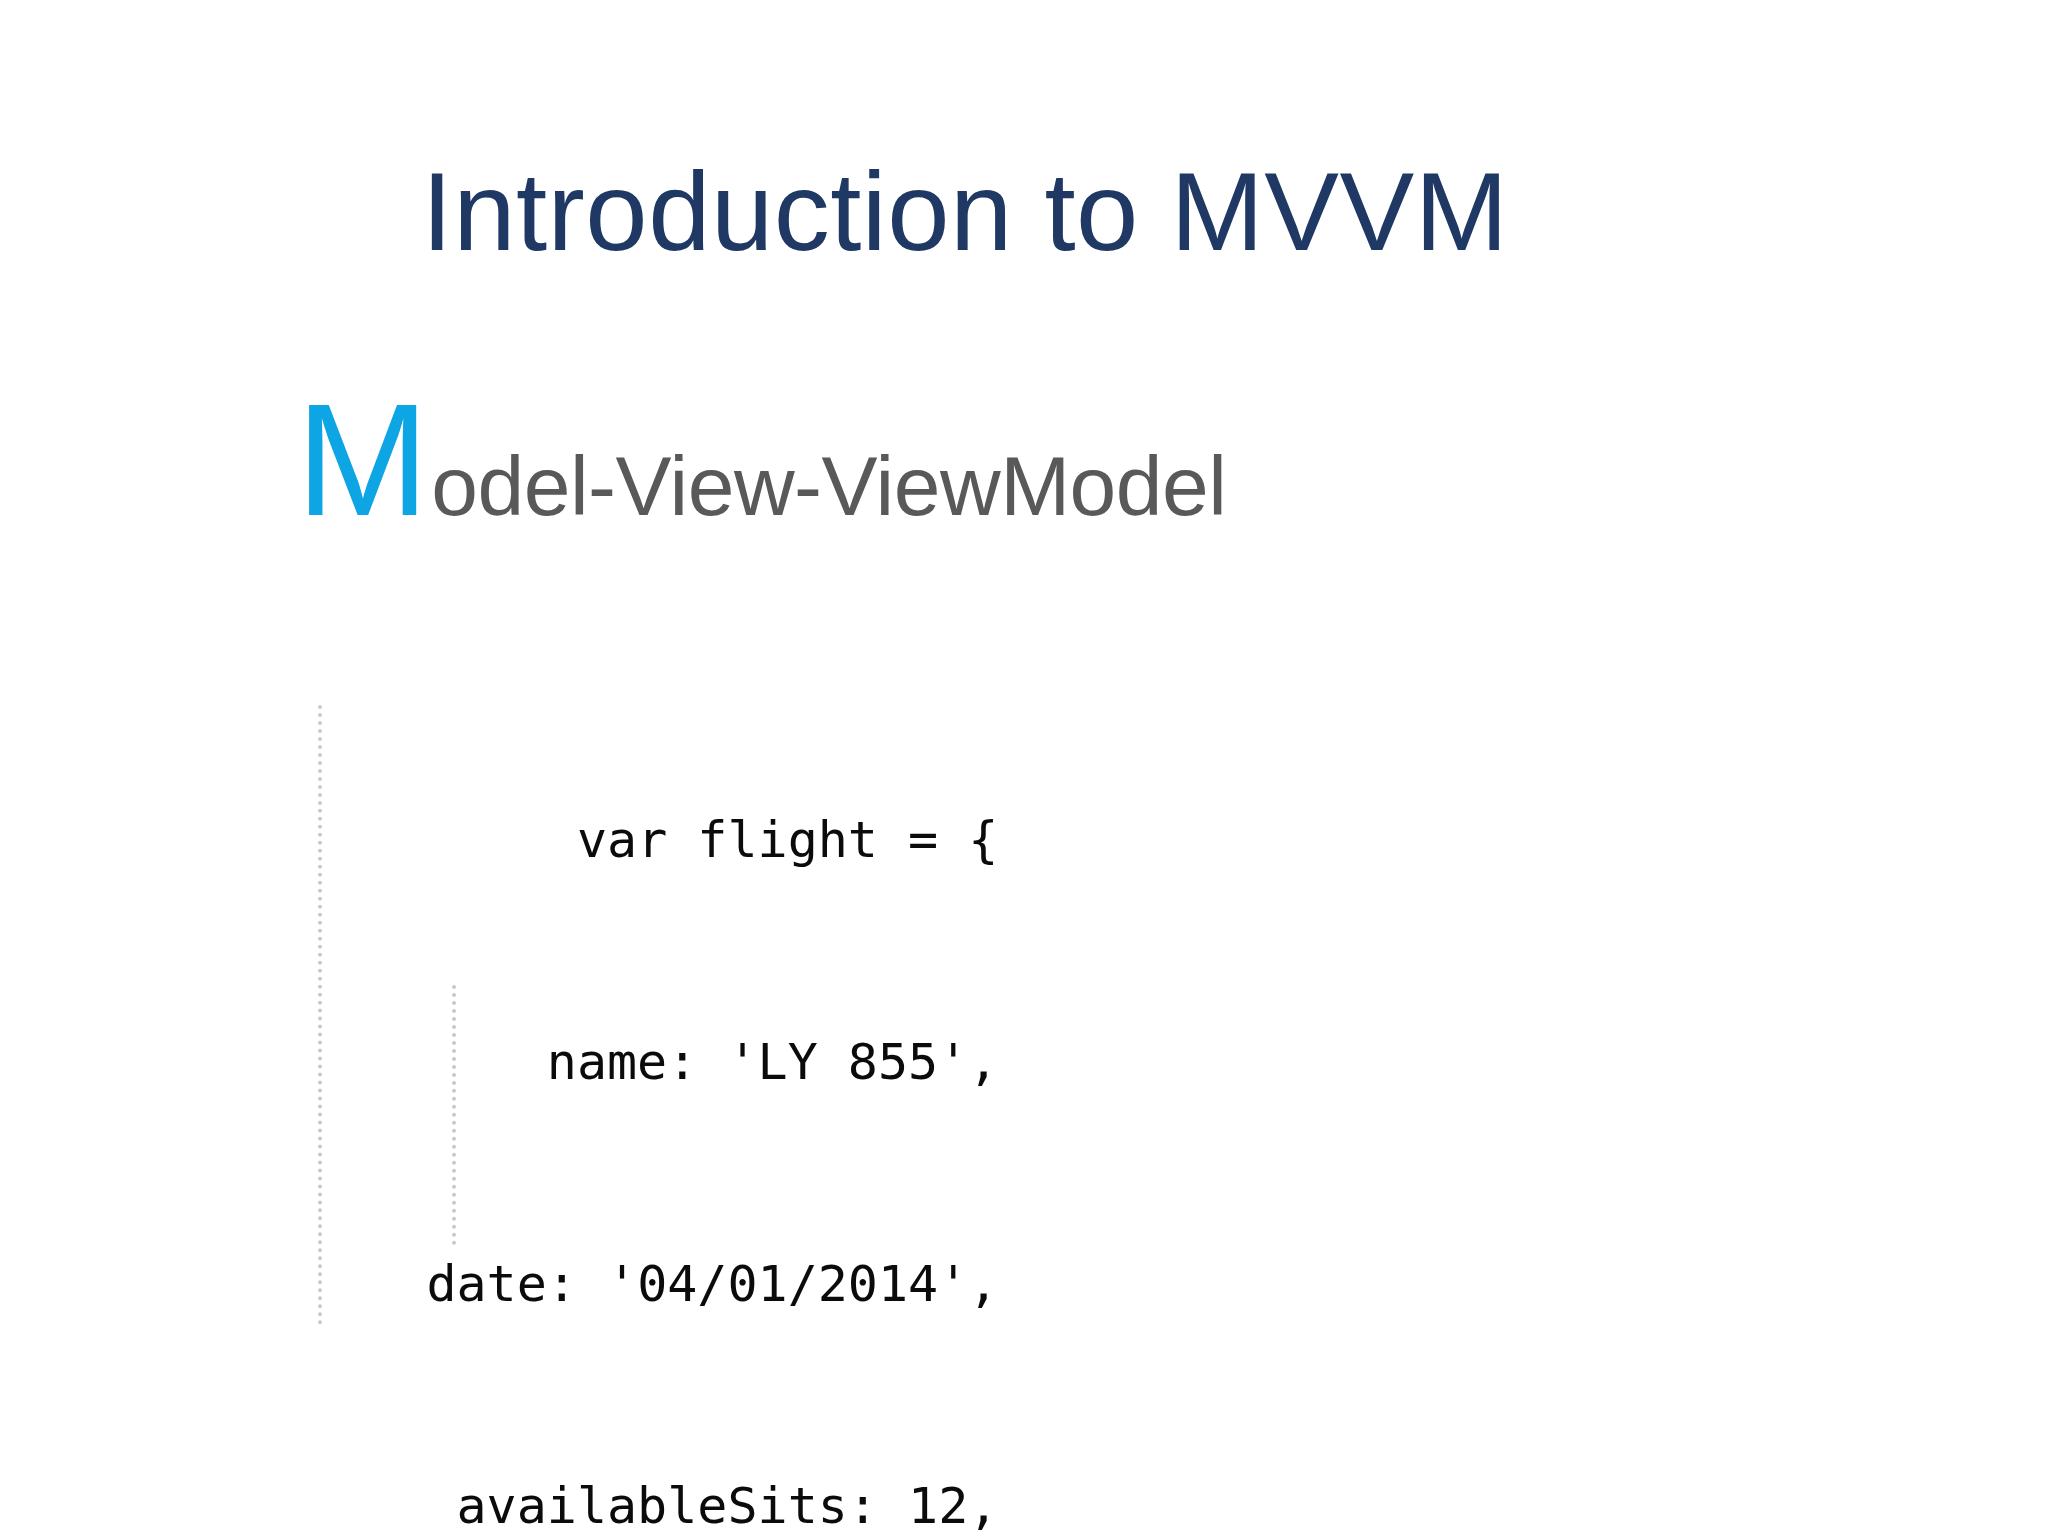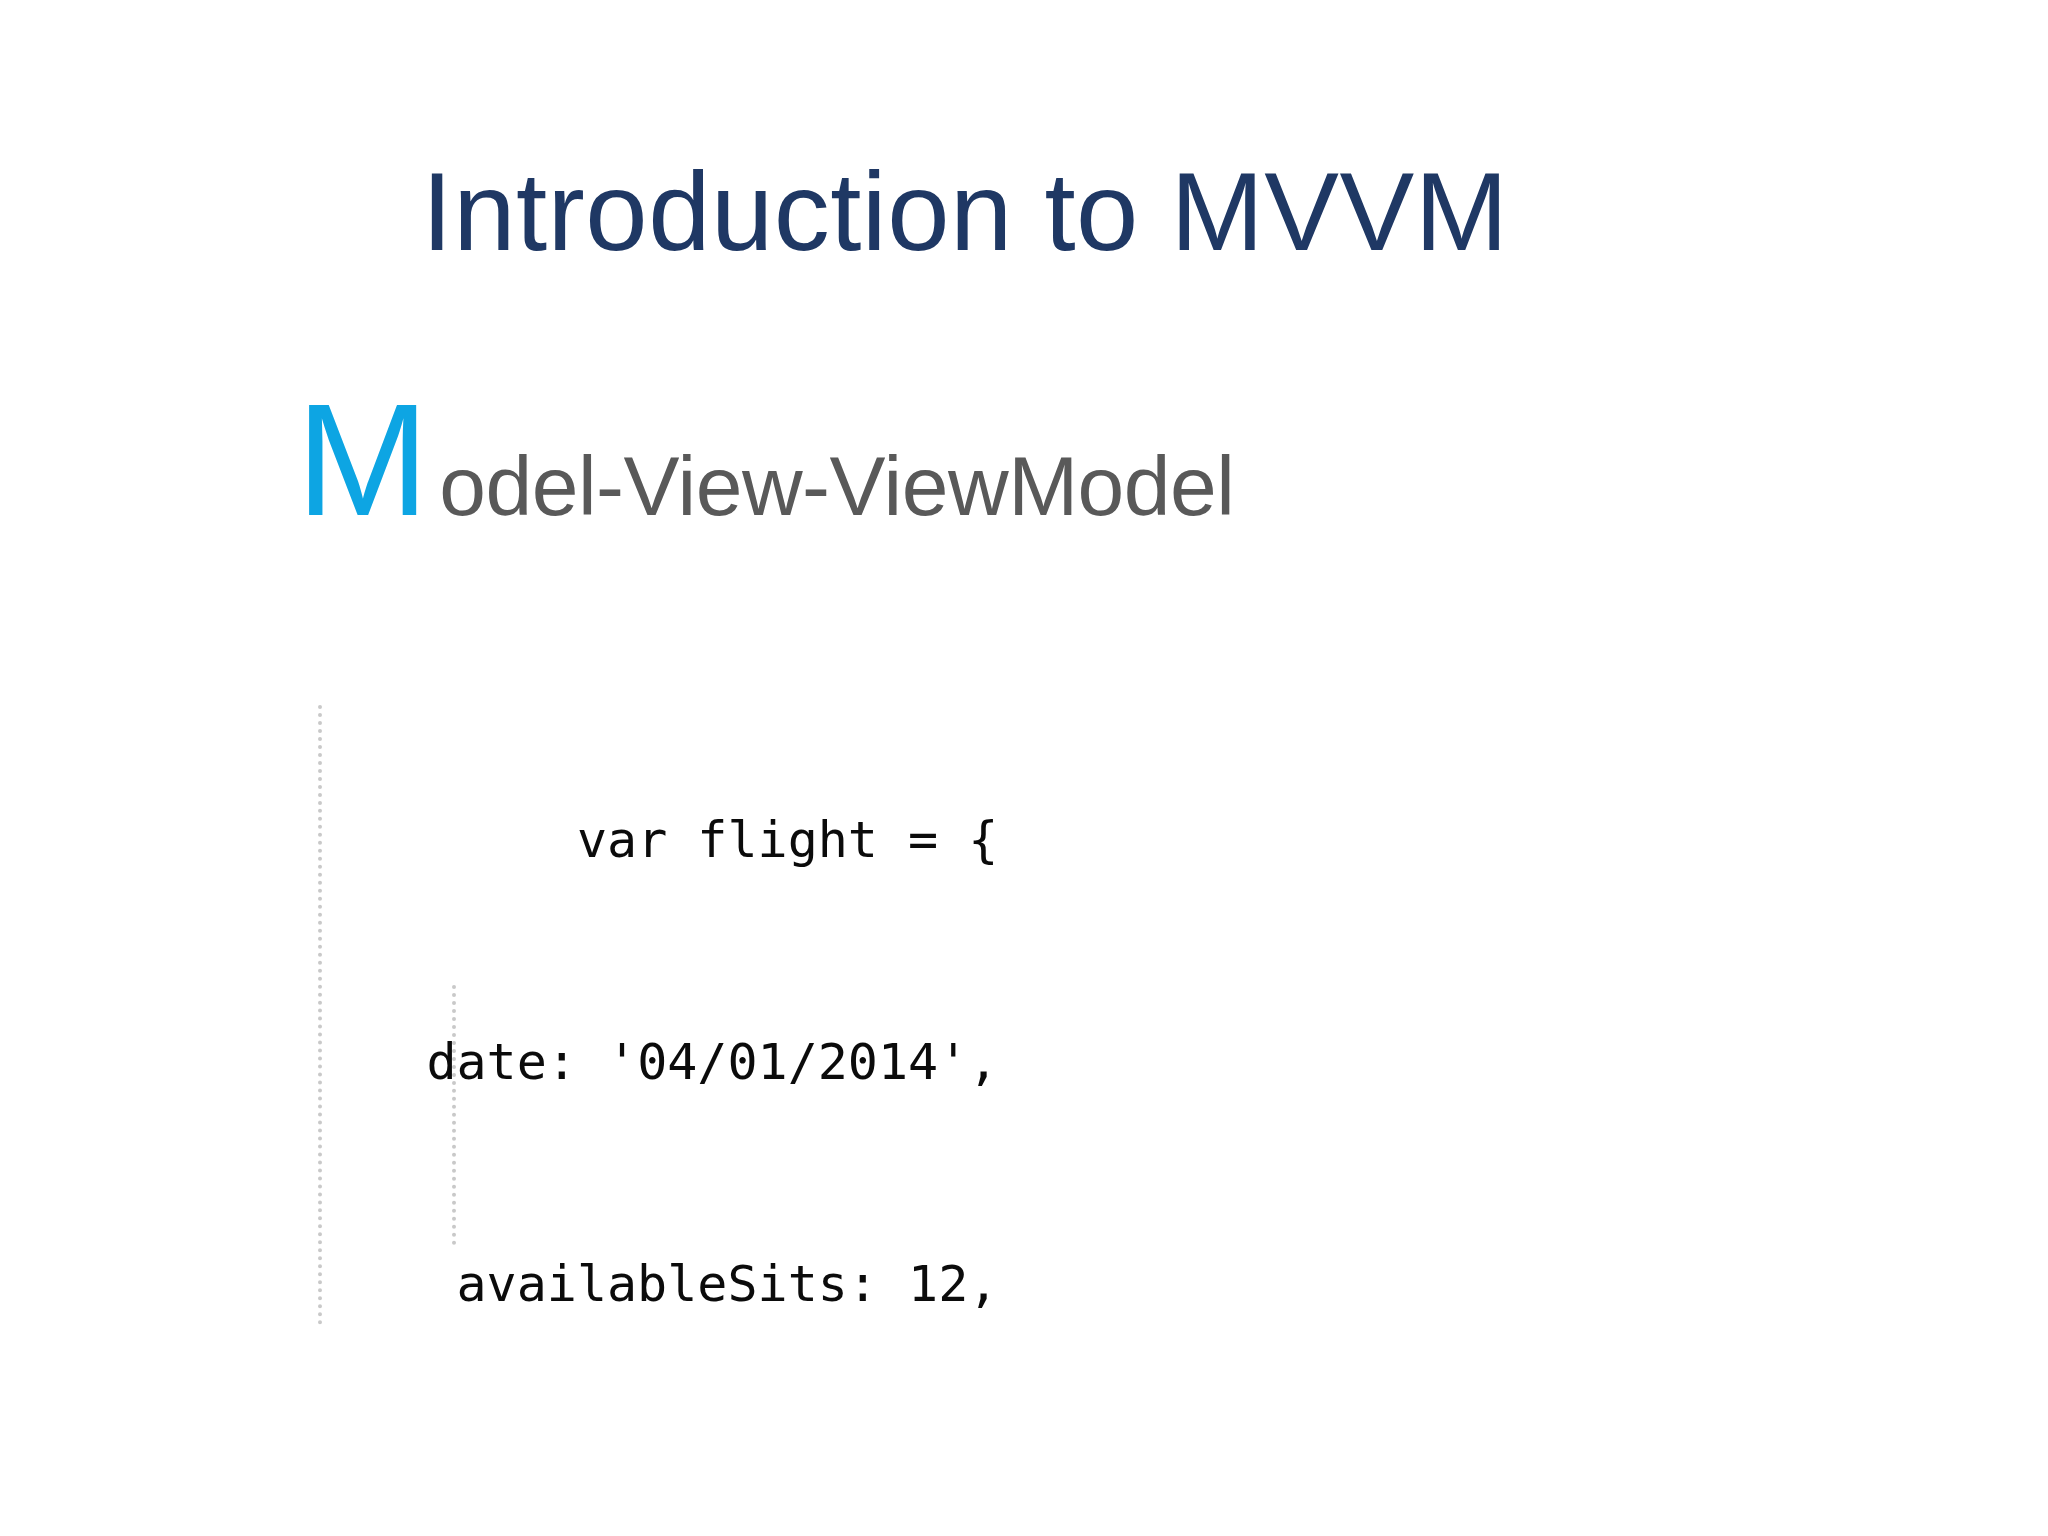--- a/index.html
+++ b/index.html
@@ -55,21 +55,21 @@
     color: #0DA5E3;
     letter-spacing: -2px;
   }
   .subtitle-rest {
     font-family: "Liberation Sans", sans-serif;
     font-size: 84px;
     font-weight: 400;
     line-height: 1;
     color: #595959;
     letter-spacing: -0.5px;
-    margin-left: 12px;
+    margin-left: 4px;
   }
 
   
   .code-block {
     position: absolute;
     left: 306px;
     top: 655px;
     font-family: "DejaVu Sans Mono", "Liberation Mono", monospace;
     font-size: 50px;
     line-height: 74px;
@@ -110,20 +110,21 @@
   <div class="subtitle">
     <span class="subtitle-dropcap">M</span>
     <span class="subtitle-rest">odel-View-ViewModel</span>
   </div>
 
   <div class="guide guide-outer"></div>
   <div class="guide guide-inner"></div>
 
   <div class="code-block">
     <div class="code-line">var flight = {</div>
+    <div class="code-line">    name: 'LY 855',</div>
     <div class="code-line">    date: '04/01/2014',</div>
     <div class="code-line">    availableSits: 12,</div>
     
     
     
     
     
   </div>
 
 </div>

